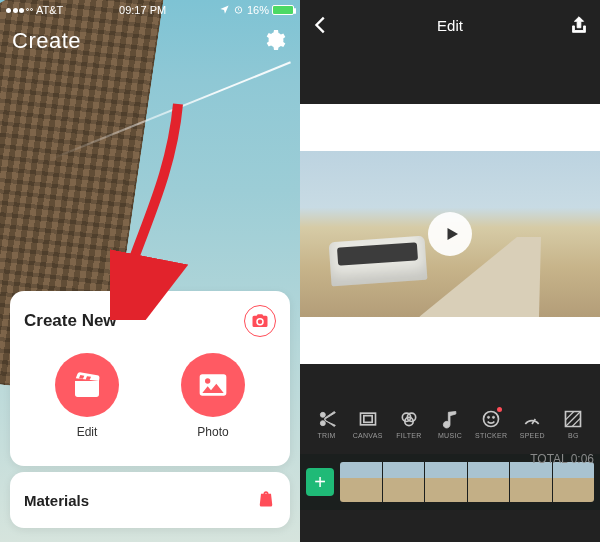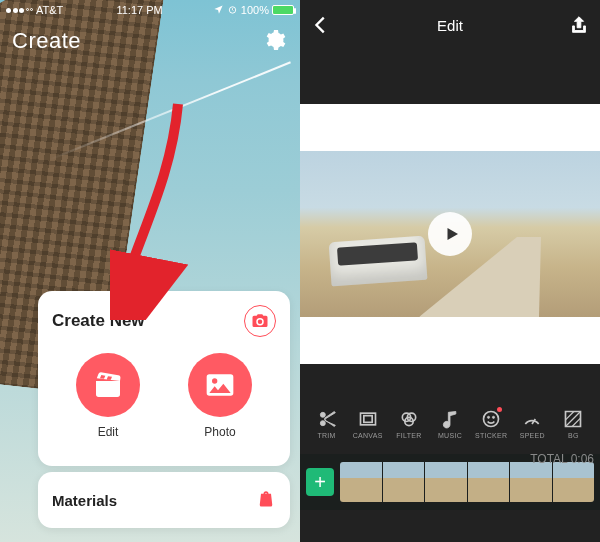--- a/index.html
+++ b/index.html
@@ -46,21 +46,20 @@
     position:absolute; top:28px; left:12px; color:#fff; font-size:22px;
     font-weight:500; letter-spacing:.5px; font-family: "Segoe Script","Comic Sans MS",cursive,sans-serif;
   }
   .gear-btn {
     position:absolute; top:28px; right:14px; width:24px; height:24px; color:#fff; cursor:pointer;
   }
   .gear-btn svg{width:100%;height:100%;fill:#fff;}
   .card {
     position:absolute; left:10px; right:10px; background:#fff; border-radius:14px;
     box-shadow:0 2px 8px rgba(0,0,0,.08);
-    margin-left:28px;
   }
   .card.create { bottom:76px; height:175px; padding:14px 14px 10px; }
   .card.materials { bottom:14px; height:56px; padding:12px 14px; display:flex; align-items:center; justify-content:space-between;}
   .create-head { display:flex; justify-content:space-between; align-items:center; margin-bottom:16px;}
   .create-title { font-size:17px; font-weight:700; color:#222;}
   .camera-btn {
     width:32px; height:32px; border:1.5px solid #ff4d58; border-radius:50%;
     display:flex; align-items:center; justify-content:center; cursor:pointer;
   }
   .camera-btn svg{width:18px;height:18px;fill:#ff4d58;}
@@ -159,34 +158,34 @@
           <span class="dot hollow"></span>
           <span class="dot hollow"></span>
       </span>
       <span>AT&amp;T</span>
       <span>
         <svg viewBox="0 0 24 24">
             <path fill="#fff" d="M12 18.5a1.5 1.5 0 110 3 1.5 1.5 0 010-3zm-4.2-3.3a6 6 0 018.4 0l-1.7 1.7a3.6 3.6 0 00-5 0zM4.3 11.7a11 11 0 0115.4 0l-1.7 1.7a8.6 8.6 0 00-12 0z"></path>
           </svg>
       </span>
     </div>
-    <span>11:17 PM</span>
+    <span>09:17 PM</span>
     <div class="status-right">
       <span>
         <svg viewBox="0 0 24 24" width="11" height="11">
             <path fill="#fff" d="M3 11l18-8-8 18-2-8z"></path>
           </svg>
       </span>
       <span>
         <svg viewBox="0 0 24 24" width="11" height="11">
             <circle cx="12" cy="13" r="7" fill="none" stroke="#fff" stroke-width="2"></circle>
             <path stroke="#fff" stroke-width="2" d="M12 9v4h3"></path>
           </svg>
       </span>
-      <span>100%</span>
+      <span>16%</span>
       <span class="battery"></span>
     </div>
   </div>
 
   <div class="logo">Create</div>
   <div class="gear-btn">
     <svg viewBox="0 0 24 24">
         <path d="M12 8a4 4 0 100 8 4 4 0 000-8zm9.4 4a7.5 7.5 0 00-.14-1.4l2.06-1.6-2-3.46-2.43.98a7.5 7.5 0 00-2.42-1.4L16 2h-4l-.47 2.6a7.5 7.5 0 00-2.42 1.4l-2.43-.98-2 3.46 2.06 1.6A7.5 7.5 0 006.6 12c0 .48.05.94.14 1.4l-2.06 1.6 2 3.46 2.43-.98c.72.6 1.54 1.07 2.42 1.4L12 22h4l.47-2.6a7.5 7.5 0 002.42-1.4l2.43.98 2-3.46-2.06-1.6c.09-.46.14-.92.14-1.4z"></path>
       </svg>
   </div>

